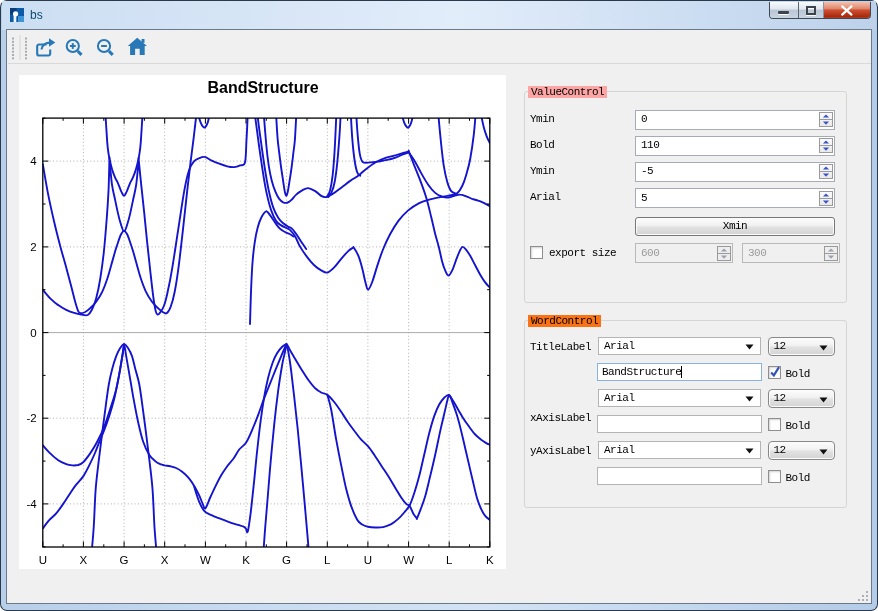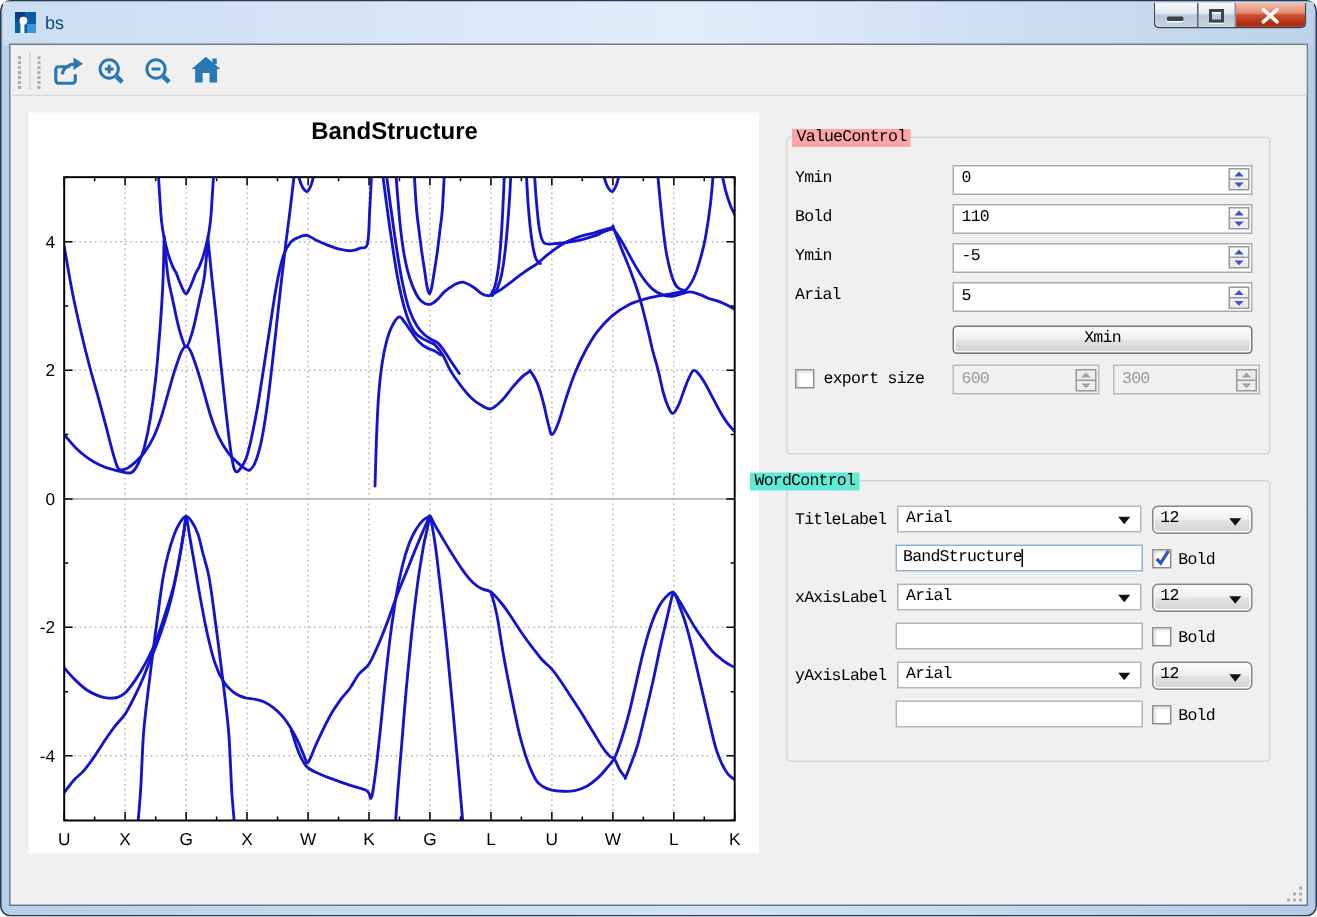--- a/index.html
+++ b/index.html
@@ -275,21 +275,21 @@
     <div style="position:absolute;left:5px;top:2.5px;font:11px 'Liberation Mono',monospace;letter-spacing:-0.5px;color:#9a9a9a">300</div>
     <div style="position:absolute;right:1.5px;top:1.5px;width:14px;height:15px;border:1px solid #9a9a9a;box-sizing:border-box;background:#ededed">
       <div style="position:absolute;left:0;right:0;top:6px;height:1px;background:#9a9a9a"></div>
       <svg width="12" height="13" style="position:absolute;left:0;top:0">
         <path d="M2.9,4.6 l3.1,-3.2 3.1,3.2 z" fill="#9aa0b0"></path>
         <path d="M2.9,8.6 l3.1,3.2 3.1,-3.2 z" fill="#9aa0b0"></path>
       </svg>
     </div>
   </div>
 <div style="position:absolute;left:524px;top:320px;width:323px;height:188px;border:1px solid #d5d5d5;border-radius:3px;box-sizing:border-box"></div>
-<div style="position:absolute;left:500px;top:314.5px;background:#5eead4;padding:0 3px;font:11px 'Liberation Mono',monospace;letter-spacing:-0.5px;color:#000">WordControl</div>
+<div style="position:absolute;left:528px;top:314.5px;background:#f97316;padding:0 3px;font:11px 'Liberation Mono',monospace;letter-spacing:-0.5px;color:#000">WordControl</div>
 <div style="position:absolute;left:530px;top:341px;font:11px 'Liberation Mono',monospace;letter-spacing:-0.5px;color:#000;white-space:pre">TitleLabel</div>
 <div style="position:absolute;left:598px;top:337px;width:163px;height:18px;background:#fff;border:1px solid #b4b4b4;box-sizing:border-box">
     <div style="position:absolute;left:5px;top:1.5px;font:11px 'Liberation Mono',monospace;letter-spacing:-0.5px;color:#000">Arial</div>
     <svg width="10" height="7" style="position:absolute;right:5px;top:6px">
       <path d="M0.5,0.5 l8,0 l-4,5 z" fill="#111"></path>
     </svg>
   </div>
 <div style="position:absolute;left:767.5px;top:337px;width:67.5px;height:19px;border:1px solid #888;border-radius:4px;background:linear-gradient(#fdfdfd,#efefef 48%,#e2e2e2 52%,#d4d4d4);box-shadow:inset 0 0 0 1px #fbfbfb;box-sizing:border-box">
     <div style="position:absolute;left:5px;top:2px;font:11px 'Liberation Mono',monospace;letter-spacing:-0.5px;color:#000">12</div>
     <svg width="10" height="7" style="position:absolute;right:5px;top:6.5px">
@@ -299,21 +299,21 @@
 <div style="position:absolute;left:597px;top:363px;width:164.5px;height:18px;background:#fff;border:1px solid #88b3dc;box-sizing:border-box">
     <div style="position:absolute;left:4px;top:1.5px;font:11px 'Liberation Mono',monospace;letter-spacing:-0.5px;color:#000">BandStructure</div>
     <div style="position:absolute;left:83px;top:2px;width:1px;height:12px;background:#000"></div>
   </div>
 <div style="position:absolute;left:767.5px;top:366px;width:13px;height:13px;background:#fff;border:1px solid #8e8e8e;box-sizing:border-box;box-shadow:inset 1px 1px 2px rgba(0,0,0,0.18)">
     <svg width="13" height="14" style="position:absolute;left:0;top:-2px;overflow:visible">
       <path d="M2.2,7.6 L4.8,10.4 L10,2.2" fill="none" stroke="#3355b8" stroke-width="2.2"></path>
     </svg>
   </div>
 <div style="position:absolute;left:785.5px;top:367.5px;font:11px 'Liberation Mono',monospace;letter-spacing:-0.5px;color:#000;white-space:pre">Bold</div>
-<div style="position:absolute;left:530px;top:393px;font:11px 'Liberation Mono',monospace;letter-spacing:-0.5px;color:#000;white-space:pre">xAxisLabel</div>
+<div style="position:absolute;left:530px;top:412px;font:11px 'Liberation Mono',monospace;letter-spacing:-0.5px;color:#000;white-space:pre">xAxisLabel</div>
 <div style="position:absolute;left:598px;top:389px;width:163px;height:18px;background:#fff;border:1px solid #b4b4b4;box-sizing:border-box">
     <div style="position:absolute;left:5px;top:1.5px;font:11px 'Liberation Mono',monospace;letter-spacing:-0.5px;color:#000">Arial</div>
     <svg width="10" height="7" style="position:absolute;right:5px;top:6px">
       <path d="M0.5,0.5 l8,0 l-4,5 z" fill="#111"></path>
     </svg>
   </div>
 <div style="position:absolute;left:767.5px;top:389px;width:67.5px;height:19px;border:1px solid #888;border-radius:4px;background:linear-gradient(#fdfdfd,#efefef 48%,#e2e2e2 52%,#d4d4d4);box-shadow:inset 0 0 0 1px #fbfbfb;box-sizing:border-box">
     <div style="position:absolute;left:5px;top:2px;font:11px 'Liberation Mono',monospace;letter-spacing:-0.5px;color:#000">12</div>
     <svg width="10" height="7" style="position:absolute;right:5px;top:6.5px">
       <path d="M0.5,0.5 l8,0 l-4,5 z" fill="#111"></path>

